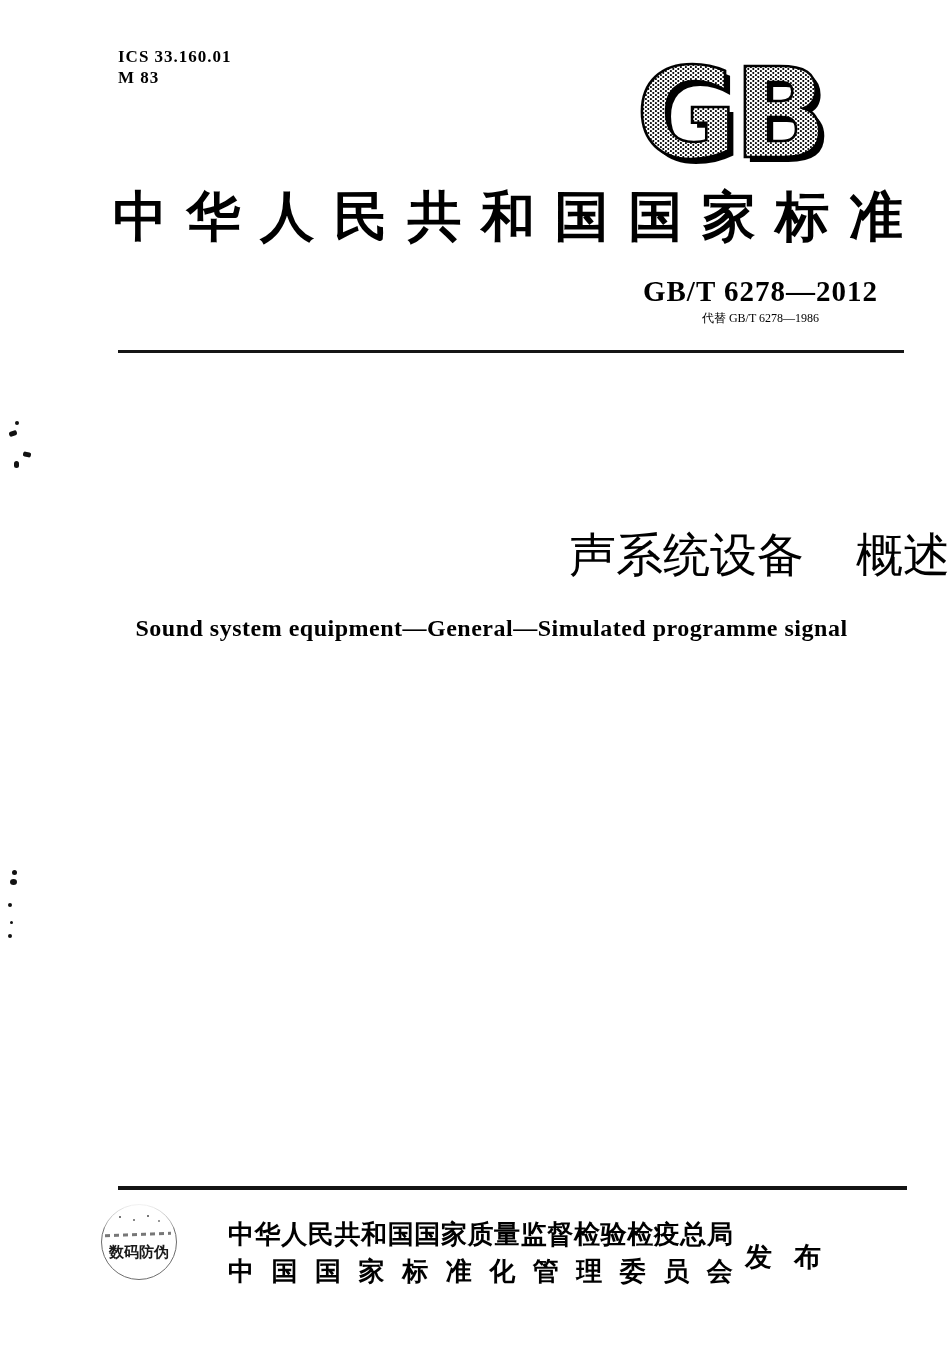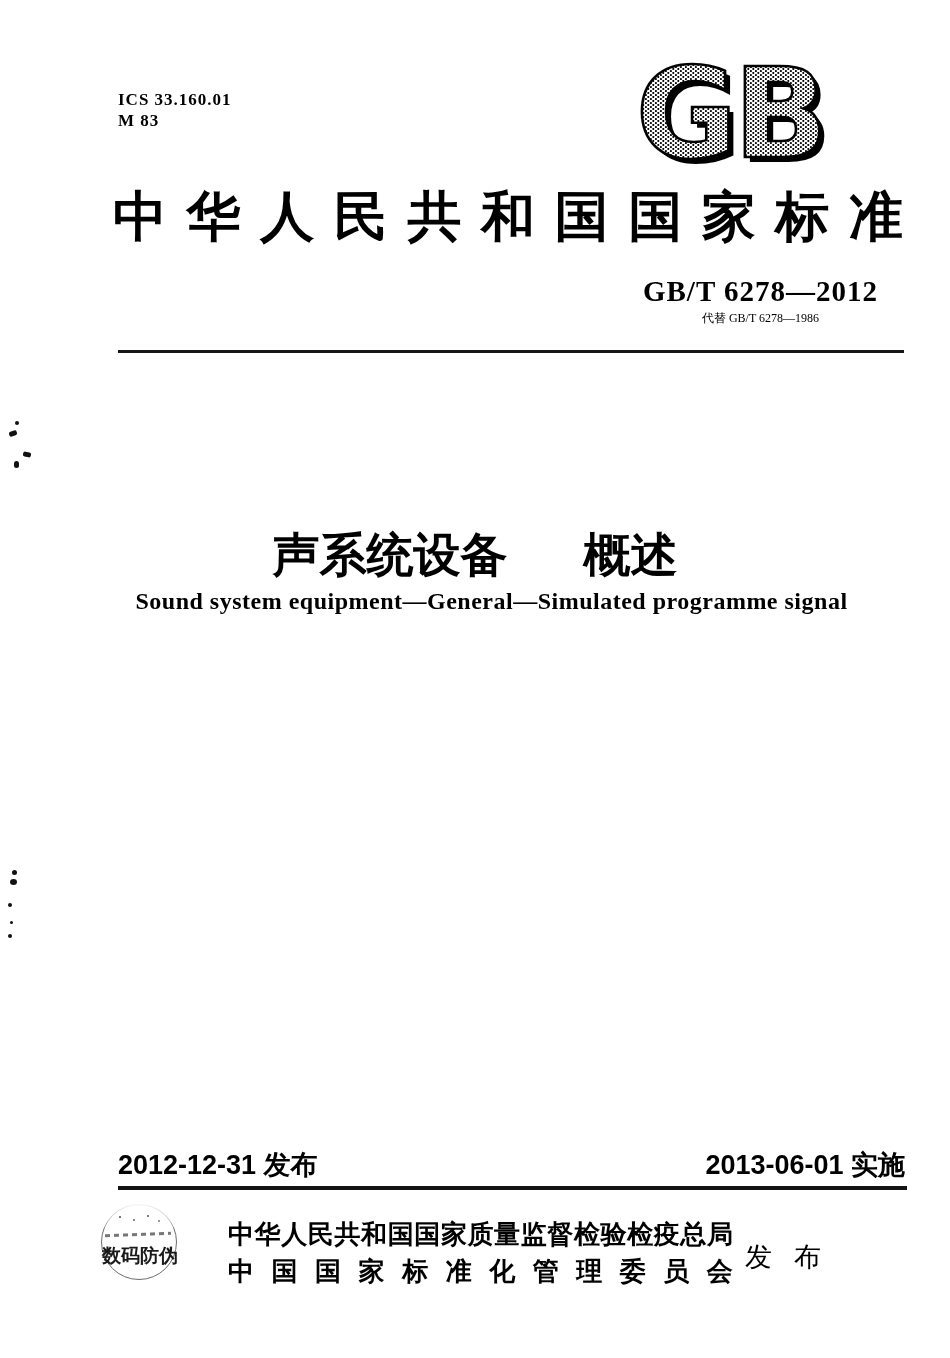--- a/index.html
+++ b/index.html
@@ -21,21 +21,20 @@
   
   .ics-block {
     position: absolute;
     left: 118px;
     top: 46px;
     font-family: "Liberation Serif", serif;
     font-weight: 700;
     font-size: 17px;
     line-height: 21px;
     letter-spacing: 1px;
-    margin-top: 43px;
   }
 
   
   .gb-logo {
     position: absolute;
     left: 632px;
     top: 56px;
     width: 198px;
     height: 112px;
   }
@@ -86,35 +85,35 @@
     background: #161616;
   }
 
   
   .main-title {
     position: absolute;
     left: 0;
     right: 0;
     top: 528px;
     display: flex;
-    justify-content: center;
-    gap: 76px;
+    justify-content: flex-end;
+    gap: 52px;
     font-family: "Liberation Sans", "DejaVu Sans", sans-serif;
-    font-weight: 700;
+    font-weight: 400;
     font-size: 47px;
     line-height: 54px;
     white-space: nowrap;
   }
 
   
   .english-title {
     position: absolute;
     left: 0;
     right: 0;
-    top: 588px;
+    top: 615px;
     text-align: center;
     font-family: "Liberation Serif", "DejaVu Serif", serif;
     font-weight: 700;
     font-size: 24px;
     letter-spacing: 0.5px;
     padding-left: 33px;
   }
 
   
   .ink-mark {
@@ -188,21 +187,21 @@
     background: linear-gradient(#ffffff, rgba(255,255,255,0.35));
   }
   .stamp-text {
     position: absolute;
     left: 0;
     right: 0;
     top: 38px;
     text-align: center;
     font-family: "Liberation Sans", sans-serif;
     font-weight: 700;
-    font-size: 19px;
+    font-size: 15px;
     color: #1a1a1a;
     white-space: nowrap;
   }
 
   
   .publishers {
     position: absolute;
     left: 228px;
     top: 1216px;
     width: 505px;
@@ -210,21 +209,21 @@
     font-weight: 700;
     font-size: 26px;
     line-height: 37px;
   }
 
   .publish-label {
     position: absolute;
     left: 745px;
     top: 1239px;
     font-family: "Liberation Serif", serif;
-    font-weight: 400;
+    font-weight: 700;
     font-size: 27px;
     letter-spacing: 22px;
     white-space: nowrap;
   }
 </style>
 </head>
 <body>
 
 <div class="page">
 
@@ -280,24 +279,20 @@
   <div class="ink-mark" style="left:15px; top:421px; width:4px; height:4px;"></div>
   <div class="ink-mark" style="left:9px;  top:431px; width:8px; height:5px; border-radius:2px; transform:rotate(-18deg);"></div>
   <div class="ink-mark" style="left:23px; top:452px; width:8px; height:5px; border-radius:2px; transform:rotate(12deg);"></div>
   <div class="ink-mark" style="left:14px; top:461px; width:5px; height:7px; border-radius:3px;"></div>
   <div class="ink-mark" style="left:12px; top:870px; width:5px; height:5px;"></div>
   <div class="ink-mark" style="left:10px; top:879px; width:7px; height:6px;"></div>
   <div class="ink-mark" style="left:8px;  top:903px; width:4px; height:4px;"></div>
   <div class="ink-mark" style="left:10px; top:921px; width:3px; height:3px;"></div>
   <div class="ink-mark" style="left:8px;  top:934px; width:4px; height:4px;"></div>
 
-  <div class="dates-row">
-    <span>2012-12-31 发布</span>
-    <span>2013-06-01 实施</span>
-  </div>
 
   <div class="rule-bottom"></div>
 
   <div class="stamp">
     <div class="stamp-fade"></div>
     <div class="stamp-smudge2"></div>
     <div class="stamp-smudge"></div>
     <div class="stamp-text">数码防伪</div>
   </div>
 

